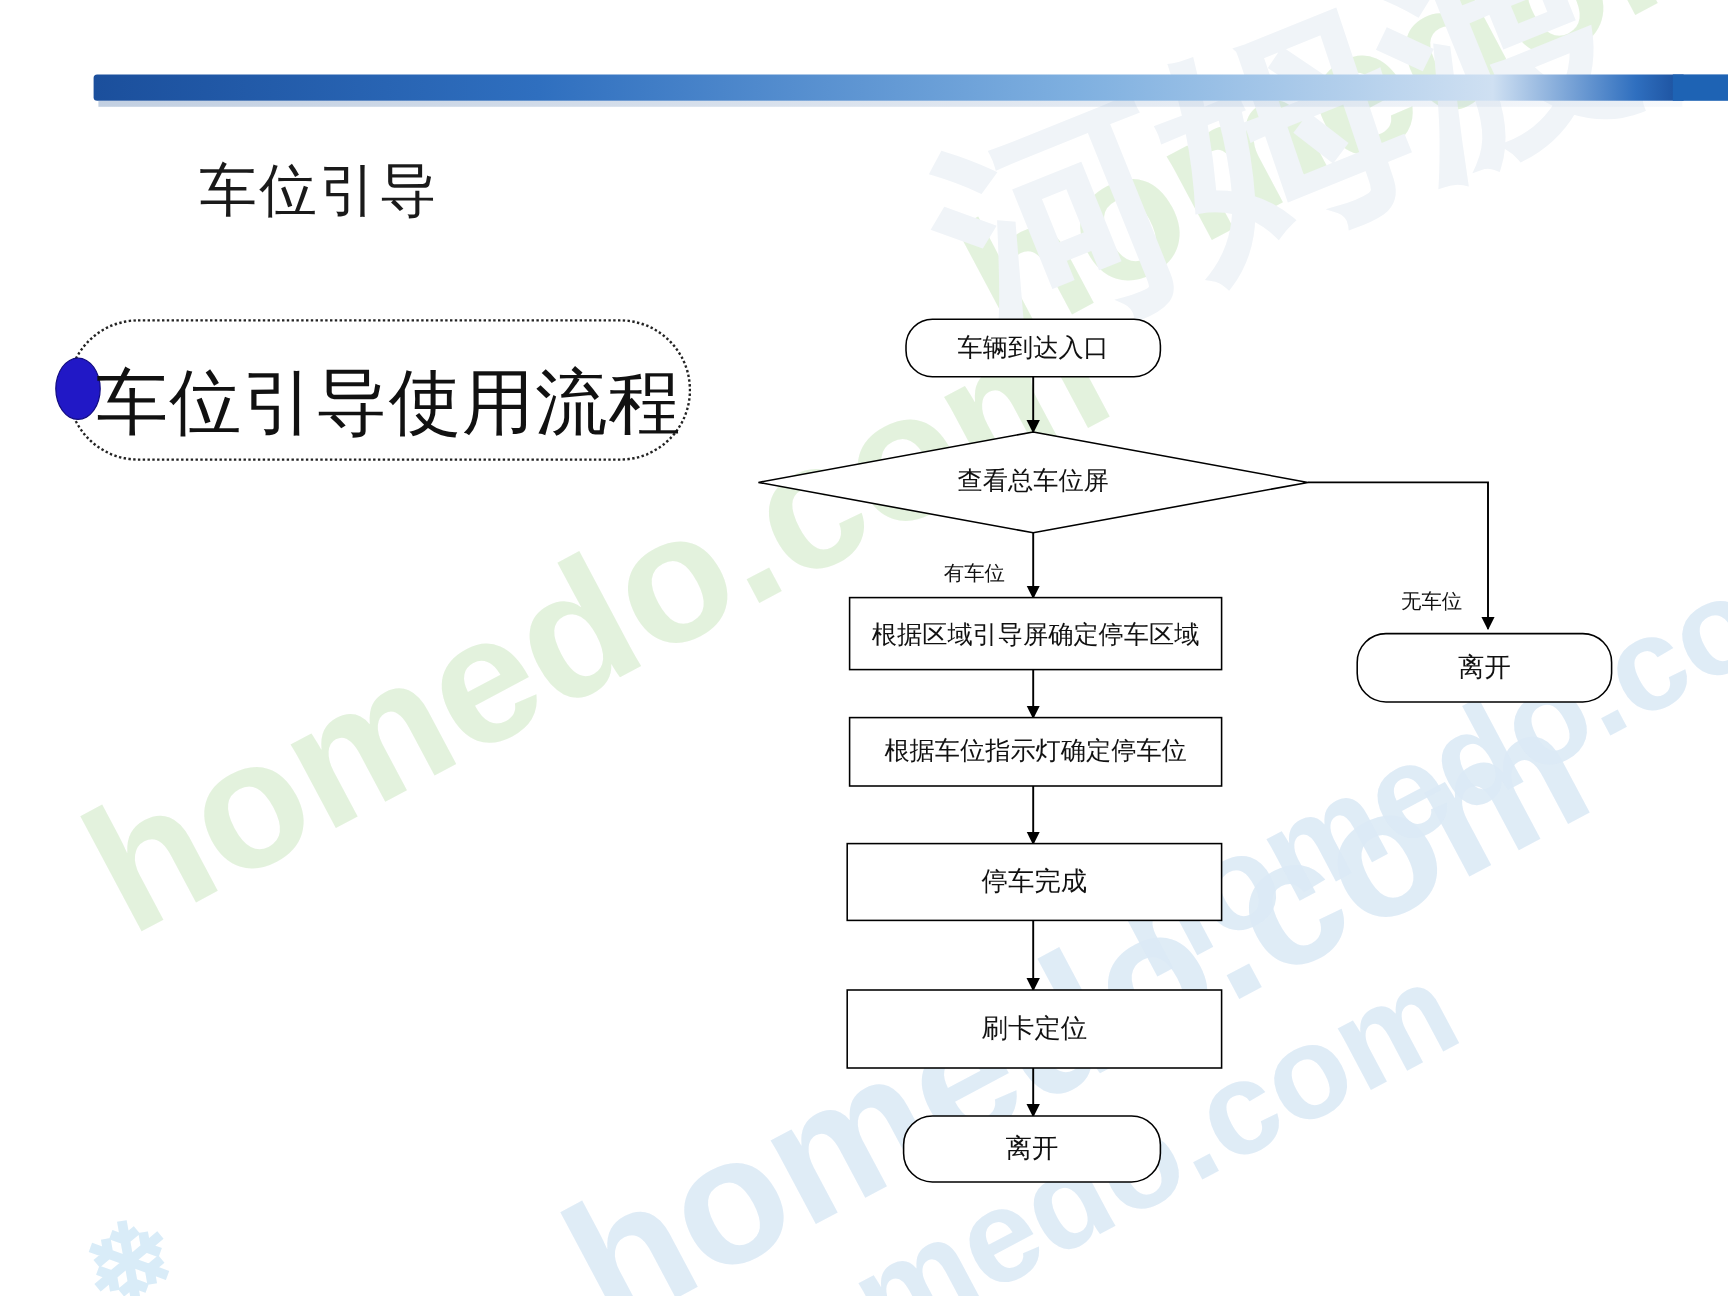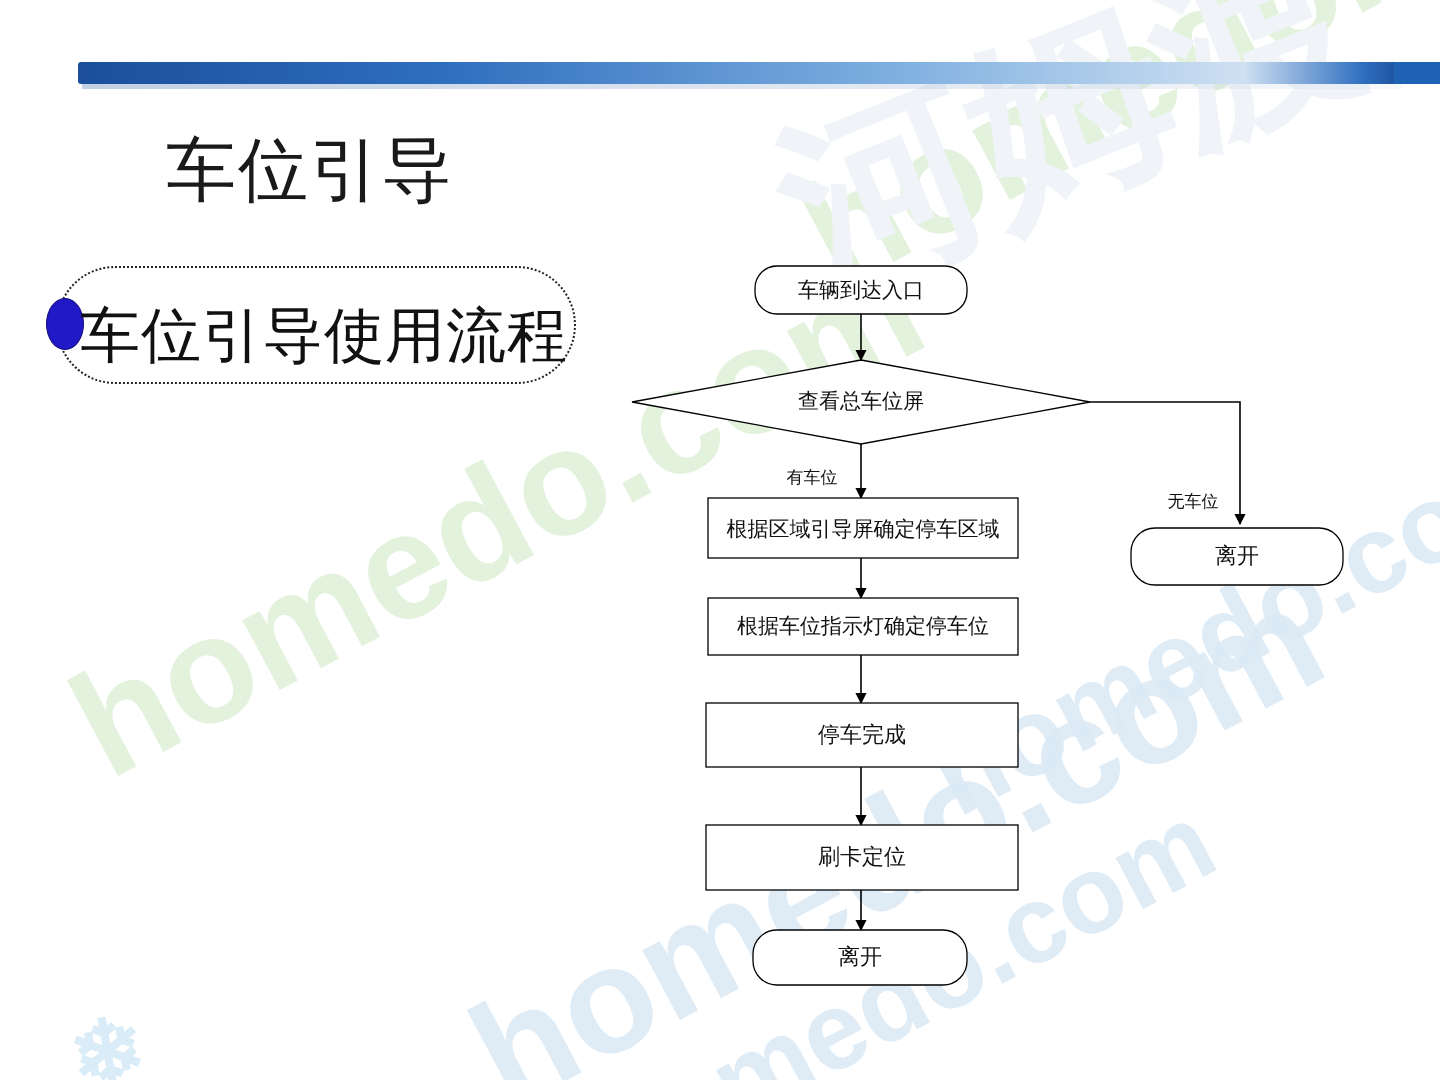--- a/index.html
+++ b/index.html
@@ -90,21 +90,21 @@
     width: 1320px;
     height: 5px;
     background: linear-gradient(to right, rgba(120,150,190,.45), rgba(200,215,235,.15));
   }
 
   
   .title {
     position: absolute;
     left: 166px;
     top: 135px;
-    font-size: 70px;
+    font-size: 48px;
     font-family: "DejaVu Sans", sans-serif;
     color: #1a1a1a;
     letter-spacing: 2px;
     line-height: 1;
   }
 
   
   .callout {
     position: absolute;
     left: 56px;

